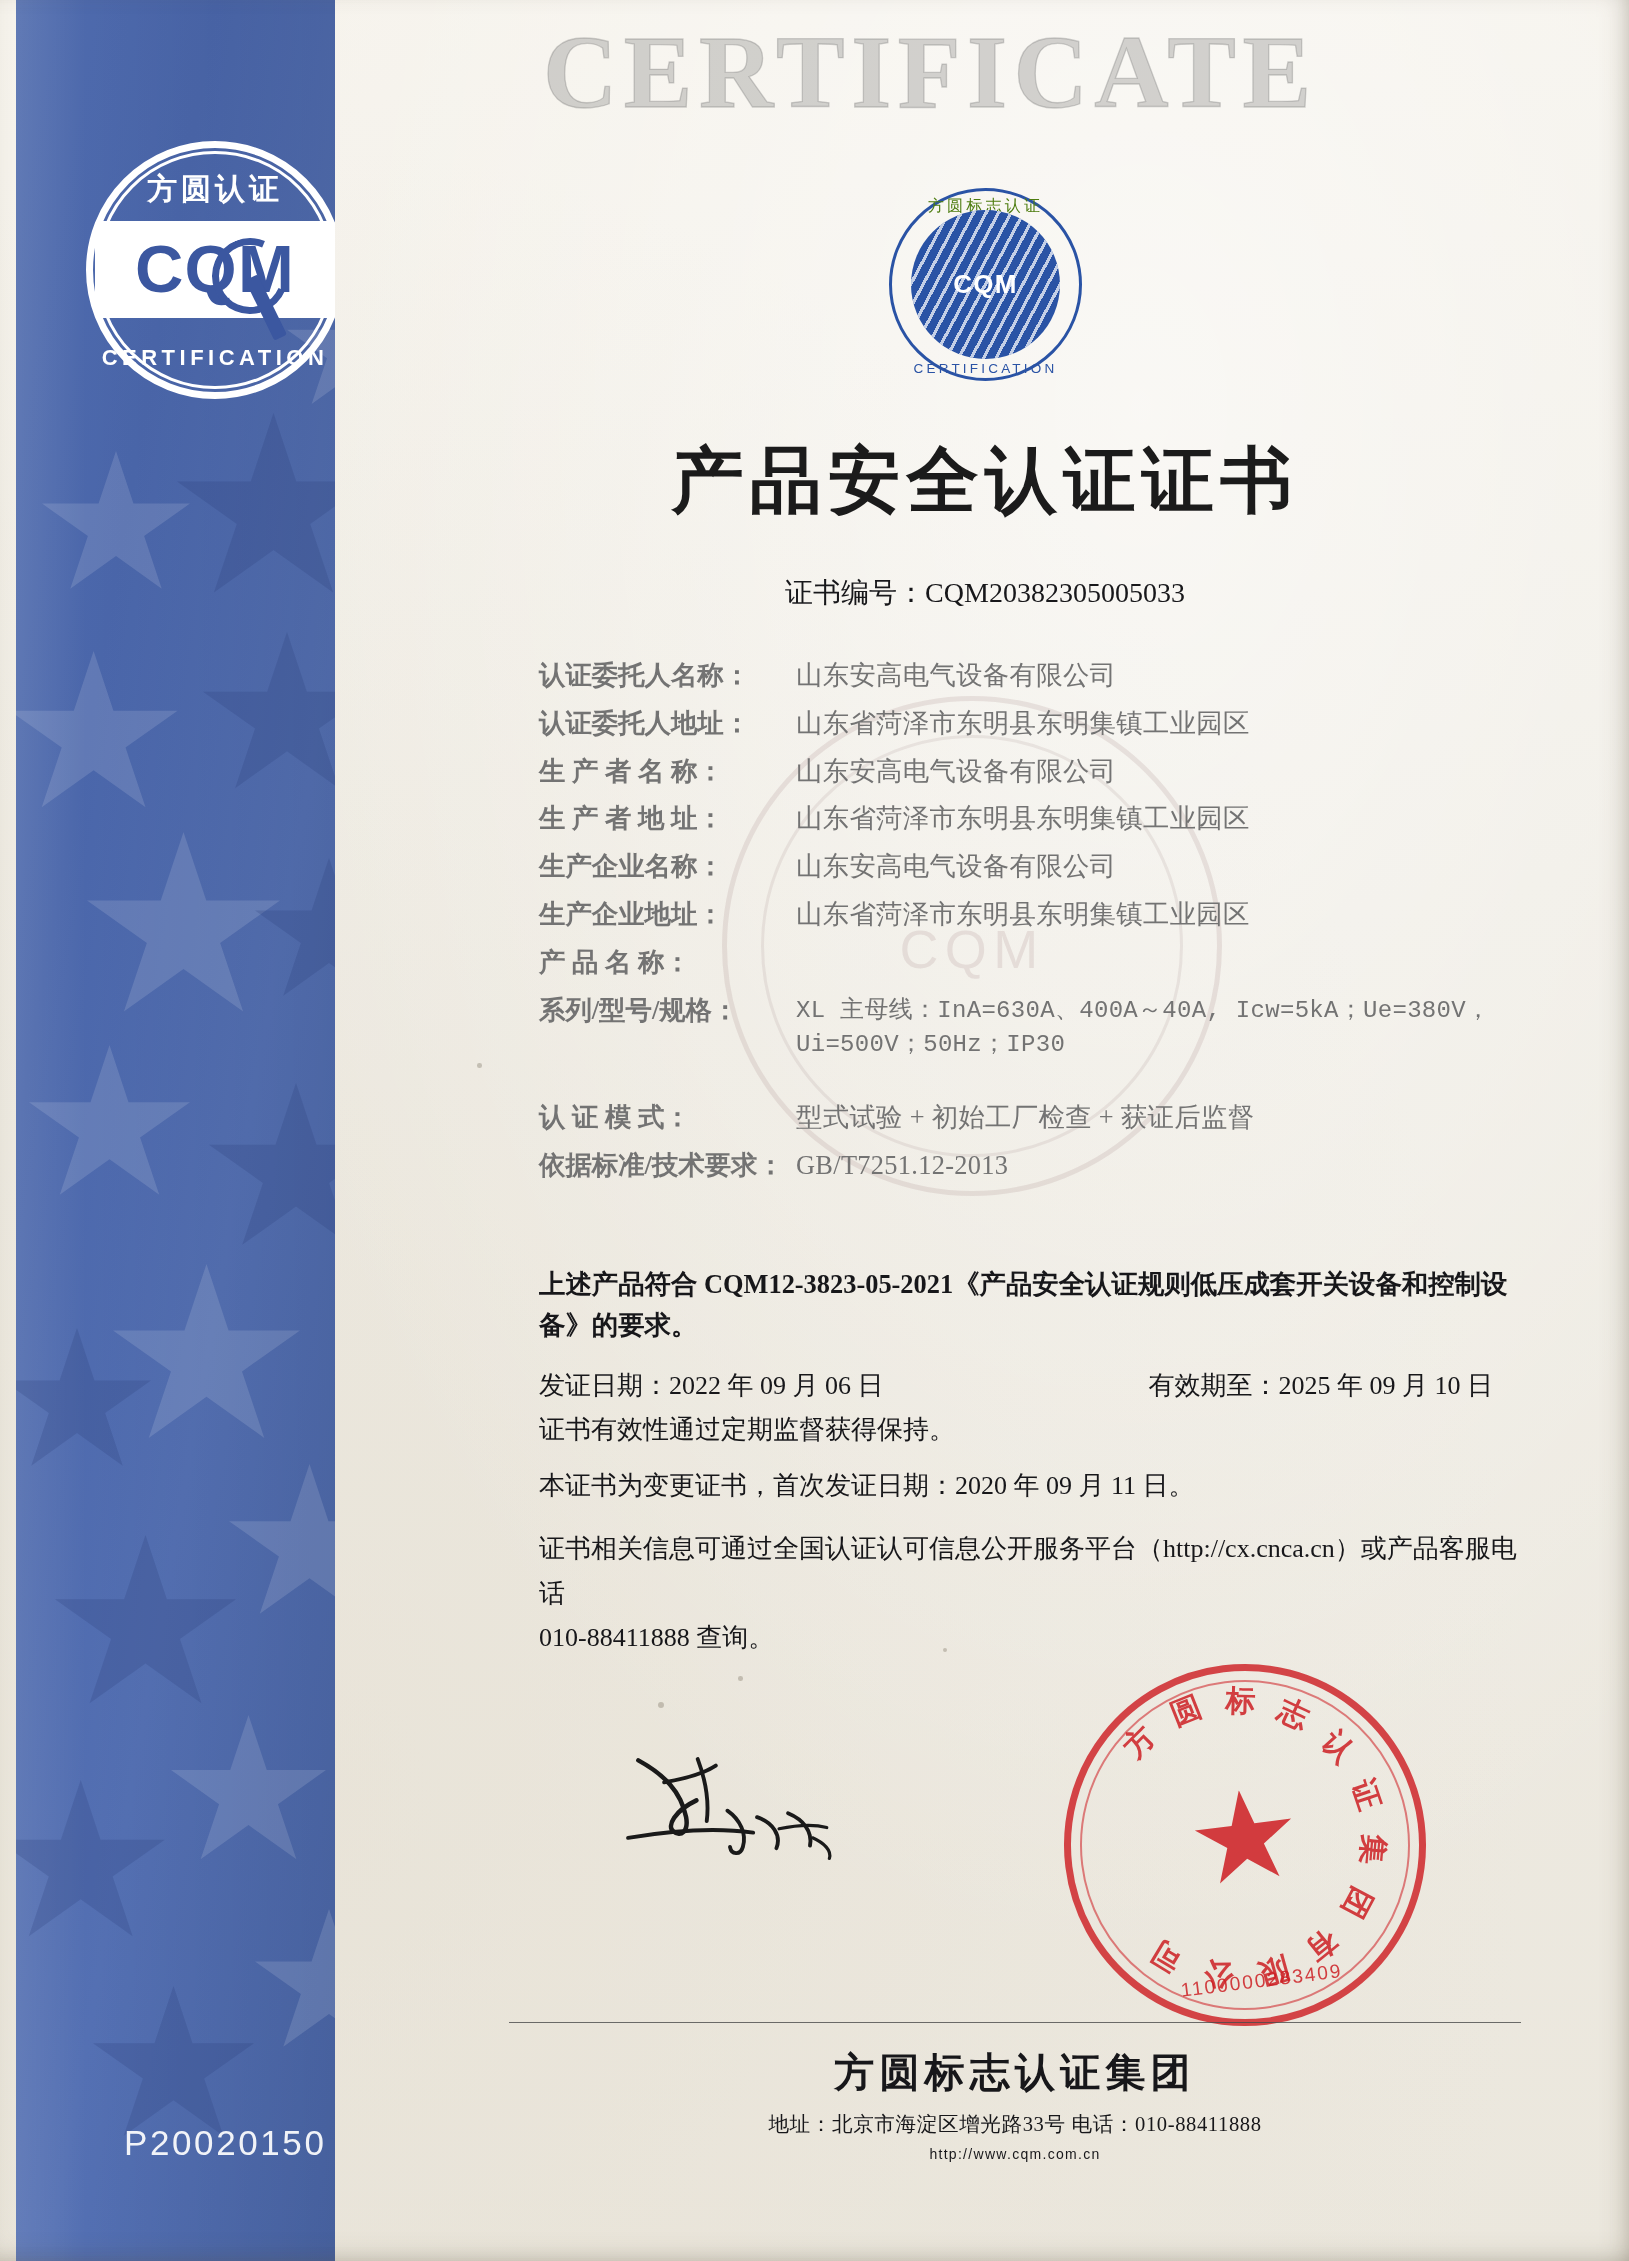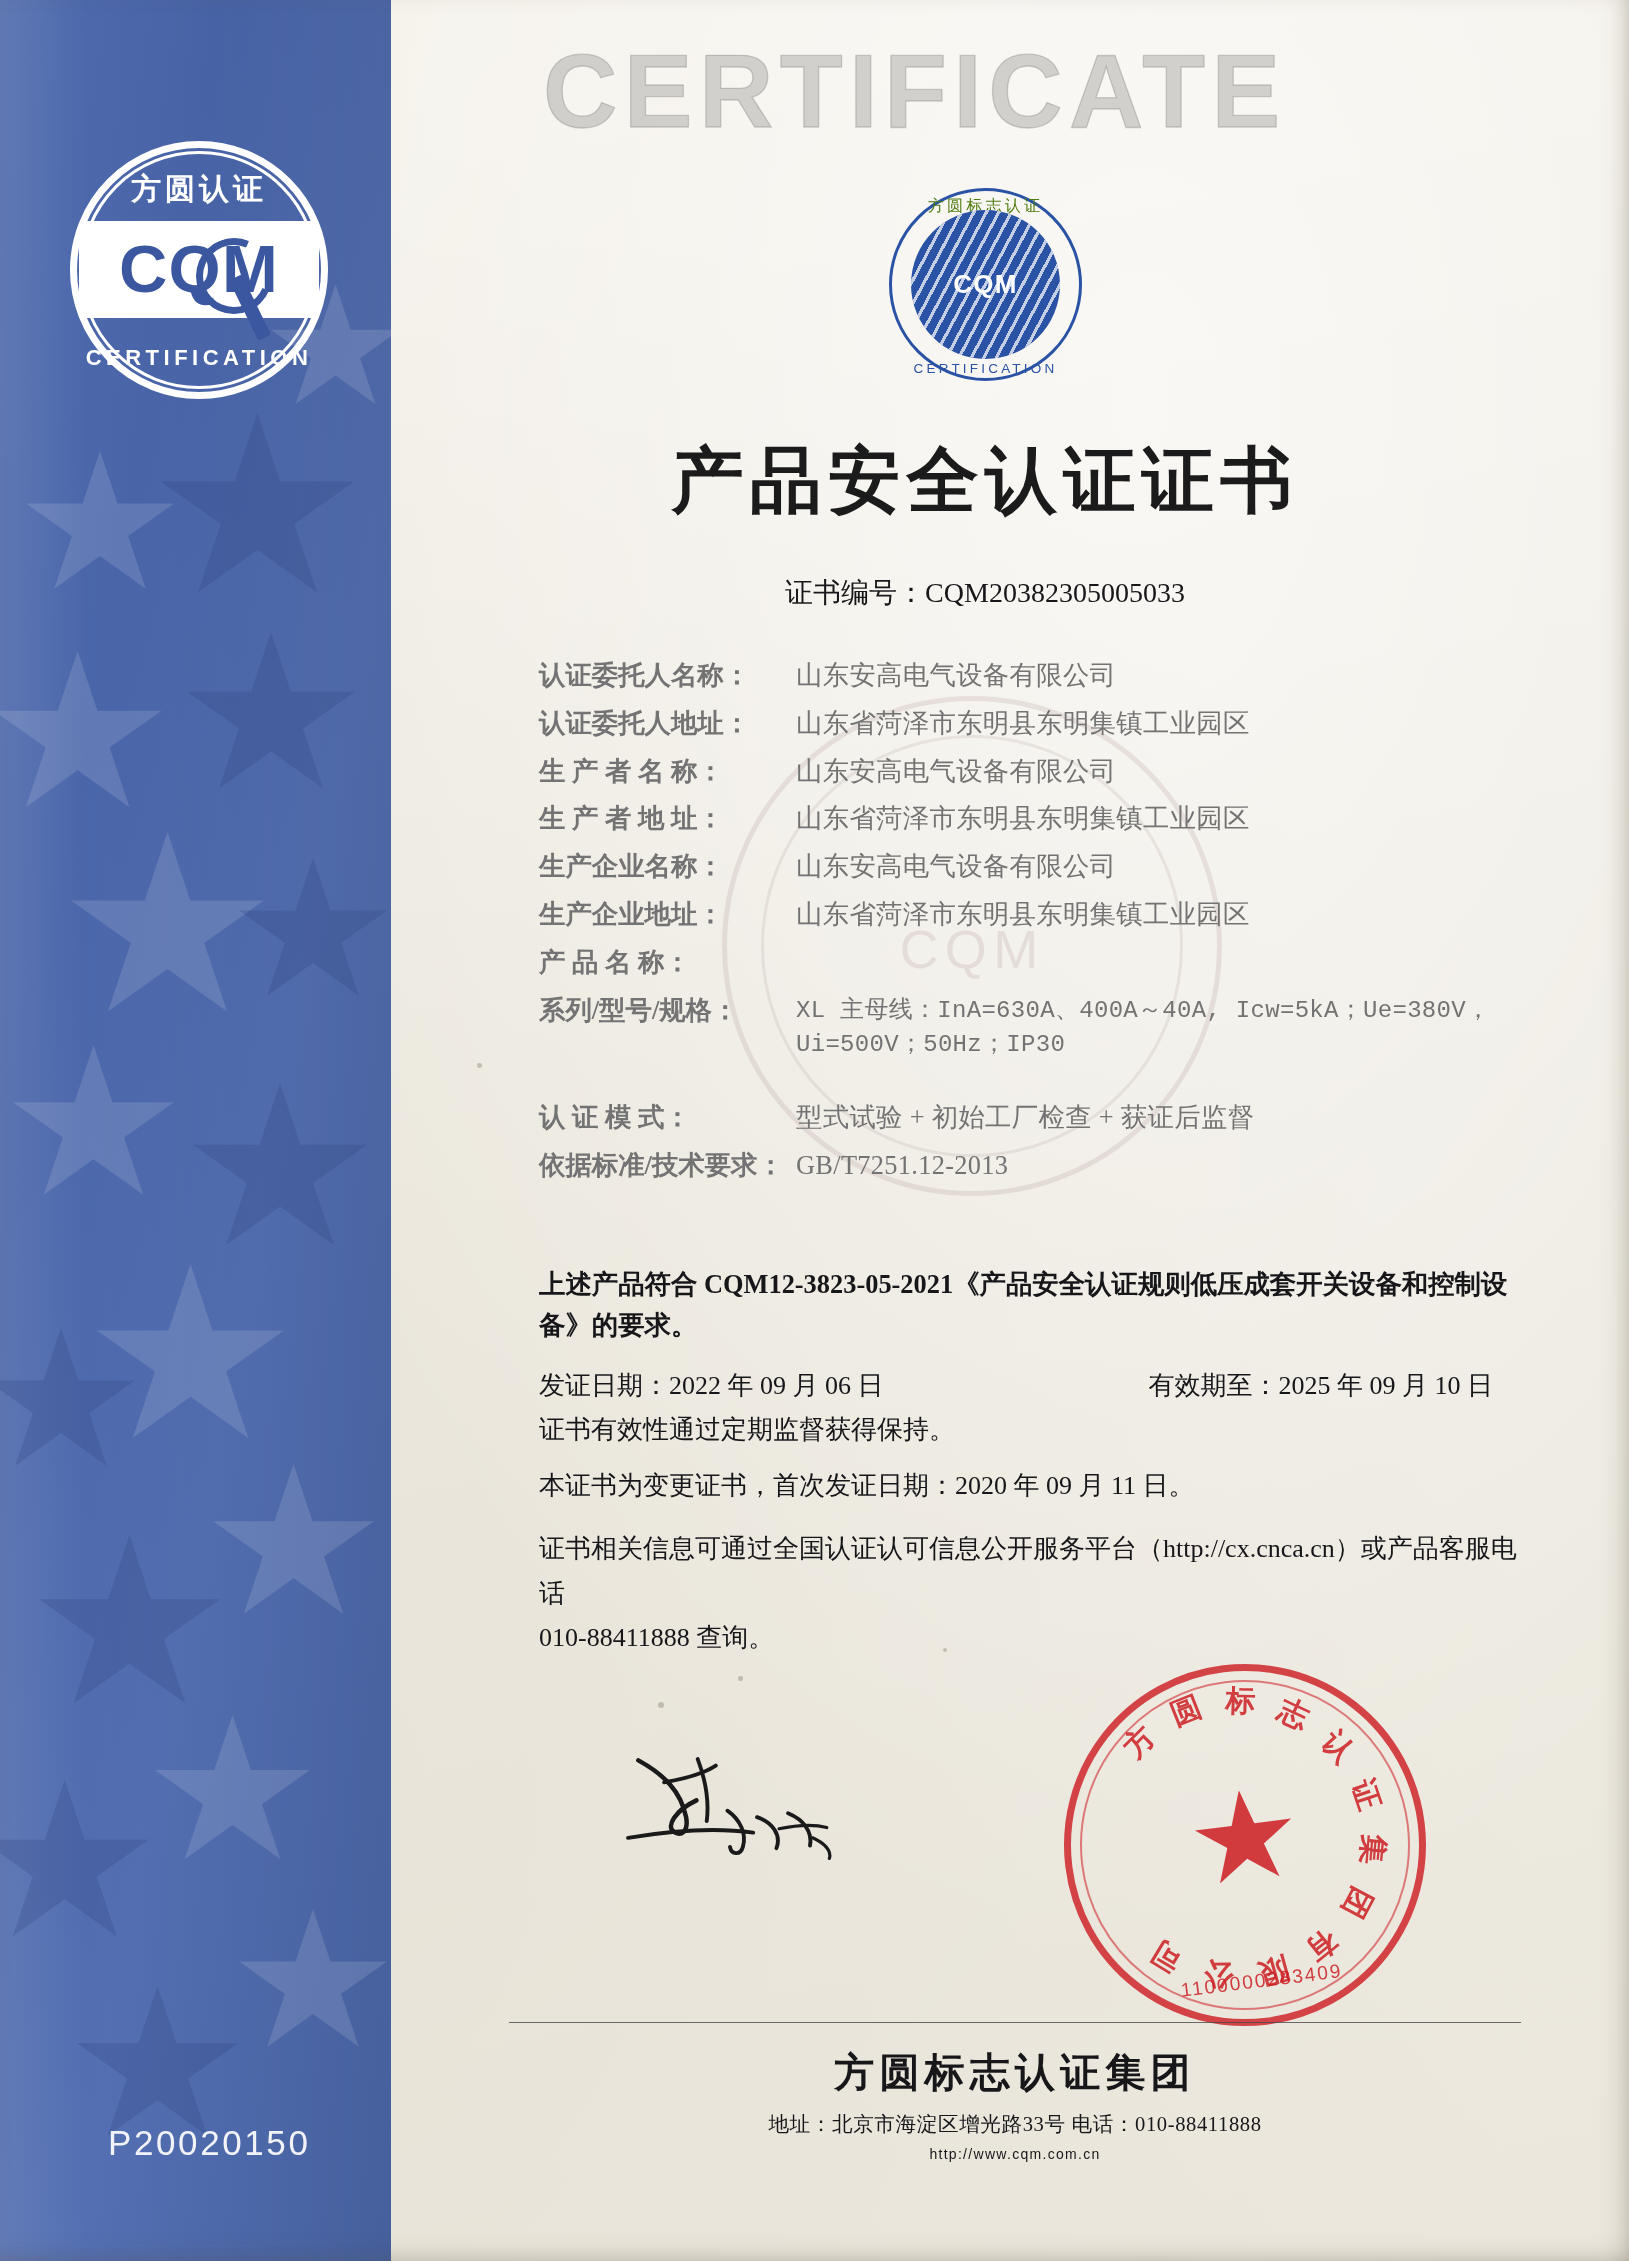--- a/index.html
+++ b/index.html
@@ -33,23 +33,23 @@
     position: absolute;
     inset: 0;
     box-shadow: inset -17px 0 30px -19.3px rgba(90,80,60,0.45),
                 inset 0 -17px 28px -19.3px rgba(90,80,60,0.35);
     pointer-events: none;
   }
 
   
   .left-band {
     position: absolute;
-    left: 0;
+    left: 16px;
     top: 0;
-    width: 391px;
+    width: 319px;
     height: 2261px;
     background: linear-gradient(100deg, #4f6bad 0%, #4a66aa 28%, #5470b3 60%, #4b67a9 100%);
     overflow: hidden;
   }
   .left-band .band-shade {
     position: absolute;
     inset: 0;
     background: linear-gradient(90deg, rgba(255,255,255,0.10) 0%, rgba(255,255,255,0) 22%, rgba(0,0,0,0.07) 100%);
   }
   .star {
@@ -158,22 +158,22 @@
     font-size: 35px;
     letter-spacing: 2.6px;
     color: #ffffff;
     opacity: 0.92;
   }
 
   
   .cert-word {
     position: absolute;
     left: 543px;
-    top: 33px;
-    font-family: Liberation Sans, sans-serif;
+    top: 13px;
+    font-family: Liberation Serif, serif;
     font-weight: 700;
     font-size: 103px;
     letter-spacing: 6.4px;
     color: rgba(120,120,120,0.30);
     -webkit-text-stroke: 1.3px rgba(110,110,110,0.30);
     white-space: nowrap;
   }
 
   
   .emblem {

